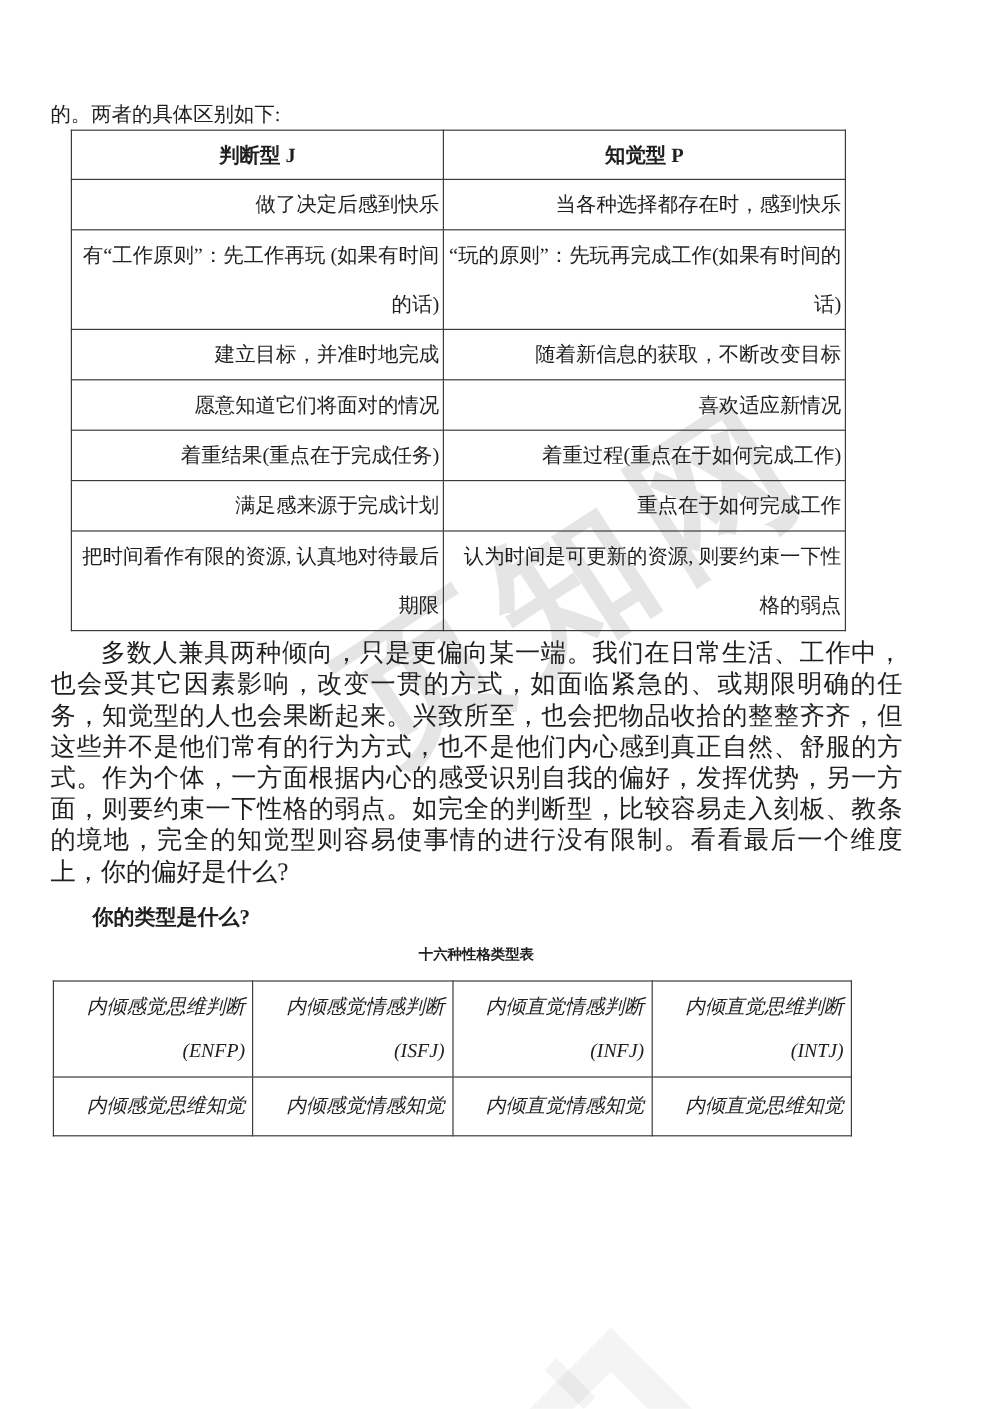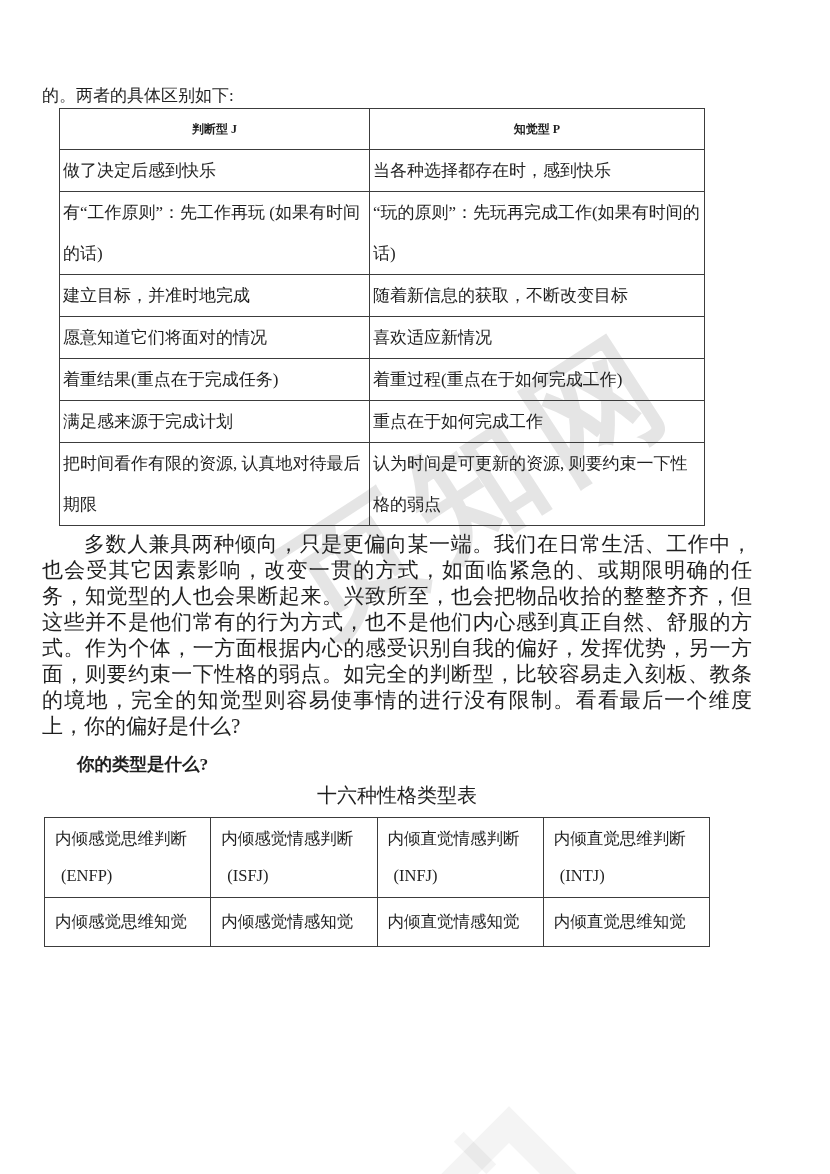--- a/index.html
+++ b/index.html
@@ -35,36 +35,36 @@
   
   table.jp{
     border-collapse:collapse;table-layout:fixed;
     width:645px;margin-left:17px;background:transparent;
   }
   table.jp th,table.jp td{
     border:1.6px solid #3c3c3c;background:transparent;
     font-size:17px;vertical-align:middle;
     padding:0 3px;word-break:break-all;
   }
-  table.jp th{font-size:12px;font-weight:bold;height:40px;text-align:center;padding:0;}
-  table.jp td{line-height:41px;text-align:left;}
+  table.jp th{font-size:17px;font-weight:bold;height:40px;text-align:center;padding:0;}
+  table.jp td{line-height:41px;text-align:right;}
   
   .para{font-size:21px;line-height:26px;margin:0;text-align:justify;text-indent:2em;word-break:break-all;}
   .para-first{margin-top:5px;}
   .subheading{font-size:17.5px;font-weight:bold;line-height:26px;margin:12px 0 0 0;text-indent:2em;}
-  .table-title{font-size:20px;font-weight:normal;line-height:28px;margin:4px 0 0 0;text-align:center;}
+  .table-title{font-size:12px;font-weight:bold;line-height:28px;margin:4px 0 0 0;text-align:center;}
   
   table.types{
     border-collapse:collapse;table-layout:fixed;
     width:666px;margin:8px 0 0 2px;background:transparent;
   }
   table.types td{
     border:1.6px solid #3c3c3c;background:transparent;
     font-size:16.5px;vertical-align:middle;
-    padding:2px 6px;text-align:left;word-break:break-all;
+    padding:2px 6px;text-align:right;word-break:break-all;font-style:italic;
   }
   .type-name{display:block;line-height:24px;margin:7px 0 0 4px;}
   .type-code{display:block;line-height:24px;margin:13px 0 7px 10px;}
   .type-single{display:block;line-height:24px;margin:10px 0 10px 4px;}
 </style>
 </head>
 <body>
 
 <div class="page">
 

